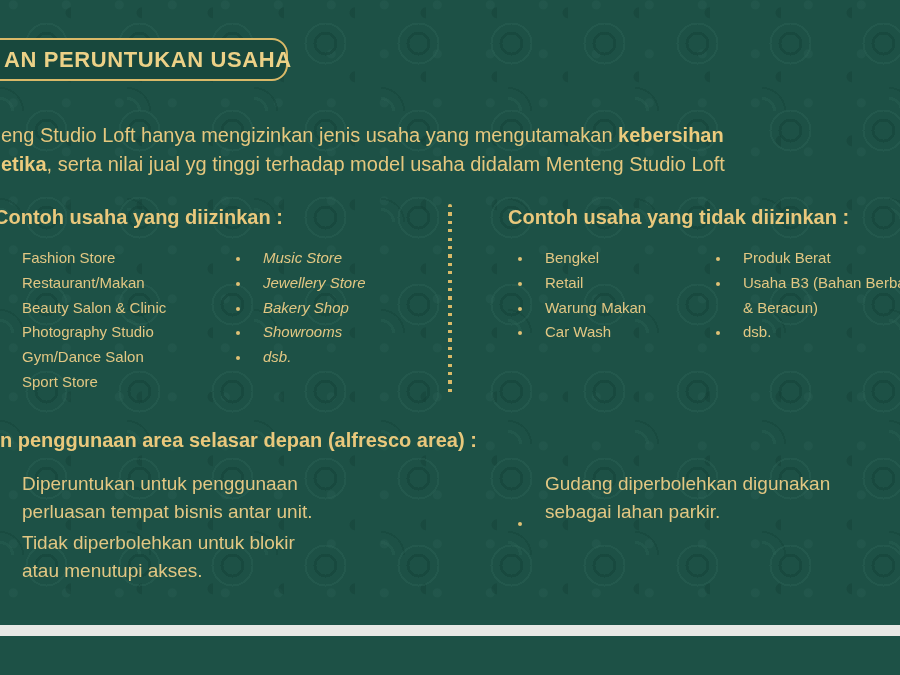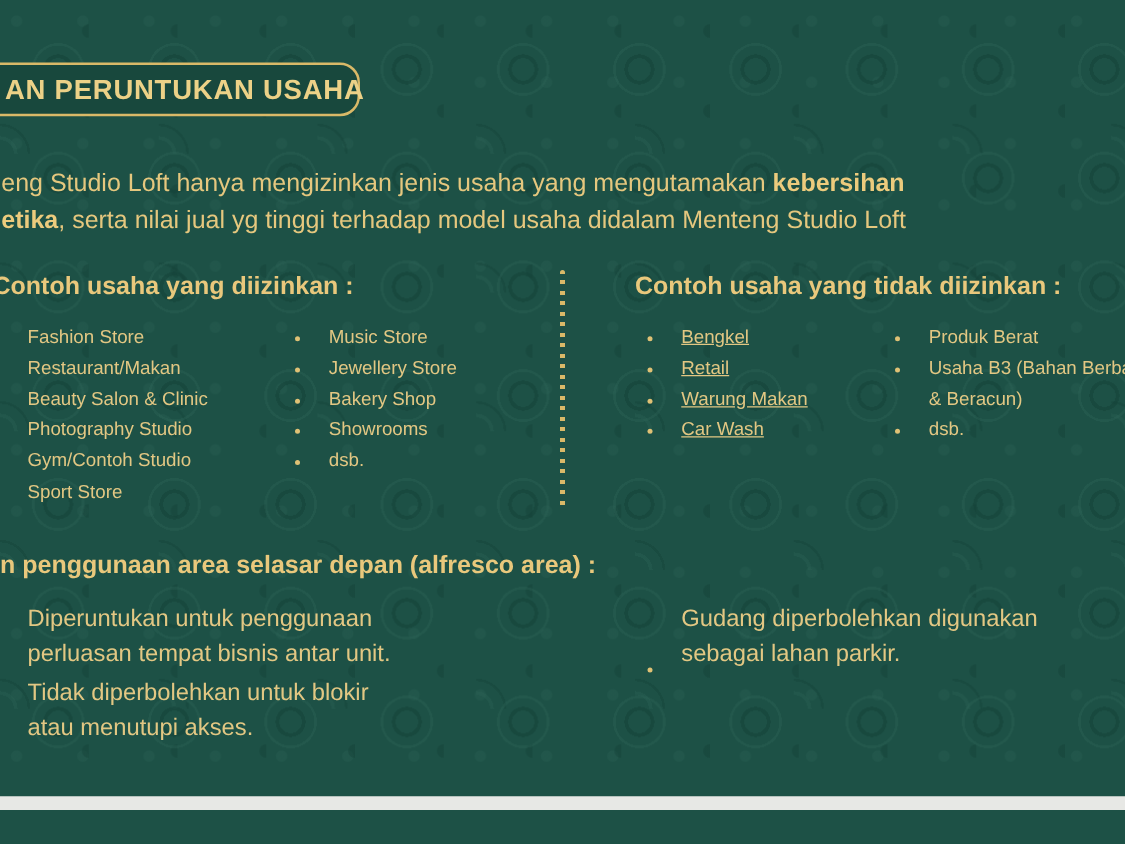--- a/index.html
+++ b/index.html
@@ -2,21 +2,21 @@
 <html><head>
 <meta charset="utf-8">
 <style>
   html,body{margin:0;padding:0;}
   body{
     width:900px;height:675px;overflow:hidden;position:relative;
     font-family:"Liberation Sans","DejaVu Sans",sans-serif;
     background:#1d5146;
   }
   #slide{
-    position:absolute;left:0;top:12px;width:900px;height:636px;overflow:hidden;
+    position:absolute;left:0;top:0;width:900px;height:636px;overflow:hidden;
     background-color:#1d5146;
     background-image:
       radial-gradient(circle at 50% 50%, transparent 0 9px, rgba(20,66,56,.55) 9px 12px, transparent 12px 19px, rgba(46,101,88,.35) 19px 21px, transparent 21px),
       radial-gradient(circle at 0% 100%, transparent 0 11px, rgba(46,101,88,.30) 11px 14px, transparent 14px 22px, rgba(20,66,56,.40) 22px 24px, transparent 24px),
       radial-gradient(circle at 100% 20%, rgba(20,66,56,.45) 0 5px, transparent 6px),
       radial-gradient(circle at 25% 10%, rgba(46,101,88,.28) 0 4px, transparent 5px);
     background-size: 93px 87px, 127px 111px, 71px 64px, 53px 49px;
   }
   
   .title-box{
@@ -40,22 +40,22 @@
   .divider{
     position:absolute;left:448px;top:204px;width:3.5px;height:192px;border-radius:2px;
     background:repeating-linear-gradient(to bottom,#d9b968 0 3.2px,transparent 3.2px 8.4px);
   }
   
   .list{position:absolute;color:#e2c783;font-size:15px;}
   .list .li{display:flex;align-items:flex-start;line-height:24.8px;}
   .list .dot{flex:none;width:4px;height:4px;border-radius:50%;background:#dfc175;margin-top:11px;margin-right:23px;}
   .list .li-text div{white-space:nowrap;}
   .allowed-col1{left:22px;top:246px;}
-  .allowed-col2{left:236px;top:246px;}
-  .notallowed-col1{left:518px;top:246px;text-decoration:underline;}
+  .allowed-col2{left:236px;top:246px;font-style:italic;}
+  .notallowed-col1{left:518px;top:246px;}
   .notallowed-col2{left:716px;top:246px;}
   .alfresco-list{font-size:19px;}
   .alfresco-list .li{line-height:28px;margin-bottom:3px;align-items:flex-end;}
   .alfresco-list .dot{margin-top:12px;}
   .alfresco-left{left:22px;top:470px;}
   .alfresco-right{left:518px;top:470px;}
   
   .footer{position:absolute;left:0;top:625px;width:900px;height:50px;background:#e7e8e5;}
 </style>
 </head>
@@ -93,21 +93,21 @@
           <div>Beauty Salon &amp; Clinic</div>
         </span>
       </div>
       <div class="li">
         <span class="li-text">
           <div>Photography Studio</div>
         </span>
       </div>
       <div class="li">
         <span class="li-text">
-          <div>Gym/Contoh Studio</div>
+          <div>Gym/Dance Salon</div>
         </span>
       </div>
       <div class="li">
         <span class="li-text">
           <div>Sport Store</div>
         </span>
       </div>
     </div>
   <div class="list allowed-col2">
       <div class="li">

